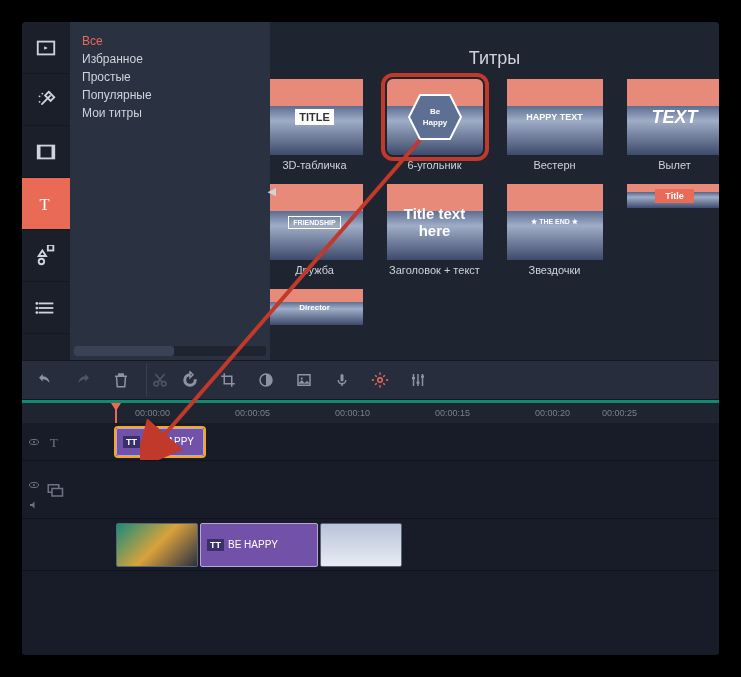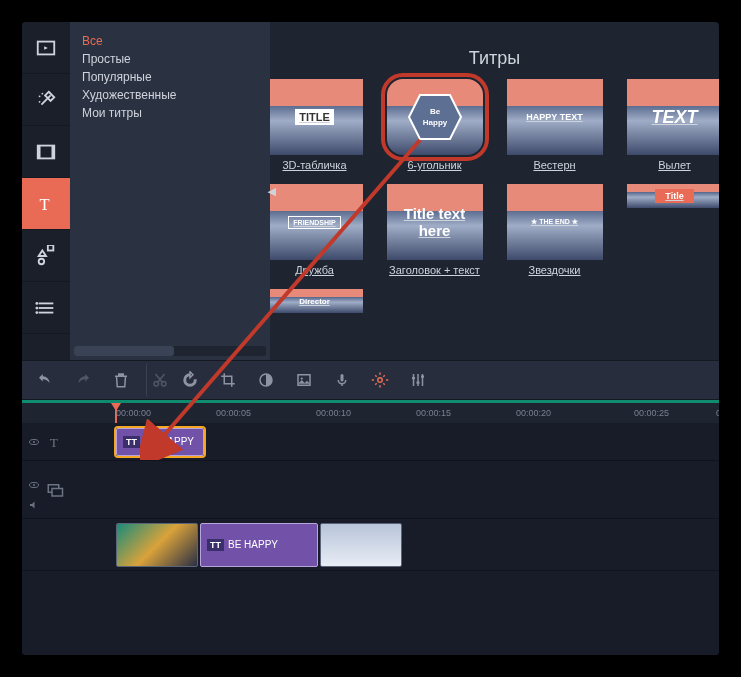--- a/index.html
+++ b/index.html
@@ -12,36 +12,36 @@
 .sidetools svg { width: 22px; height: 22px; fill: #cfd3dc; }
 .categories { width: 200px; background: #2a3140; position: relative; display: flex; flex-direction: column; }
 .cat-list { padding: 10px 12px; flex: 1; font-size: 12px; line-height: 18px; }
 .cat-list div { cursor: pointer; }
 .cat-list .sel { color: #e96b56; }
 .cat-scroll { height: 10px; background: #1e2430; margin: 0 4px 4px; border-radius: 3px; }
 .cat-scroll-thumb { width: 100px; height: 10px; background: #3a4256; border-radius: 3px; }
 .collapse { position: absolute; right: -6px; top: 50%; transform: translateY(-50%); color: #cfd3dc; font-size: 11px; z-index: 5; cursor: pointer; }
 .gallery { flex: 1; padding: 6px 8px; overflow: hidden; }
 .gal-title { text-align: center; font-size: 18px; margin: 20px 0 10px; }
-.grid { display: grid; grid-template-columns: repeat(4, 96px); gap: 12px 24px; justify-content: center; text-decoration: underline; }
+.grid { display: grid; grid-template-columns: repeat(4, 96px); gap: 12px 24px; justify-content: center; }
 .item { display: flex; flex-direction: column; align-items: center; gap: 4px; cursor: pointer; }
 .thumb { width: 96px; height: 76px; background: linear-gradient(to bottom, #e88a7a 0%, #e88a7a 35%, #5a6b8f 35%, #a0adc7 55%, #3d4a6b 100%); display: flex; align-items: center; justify-content: center; color: #fff; font-size: 9px; text-align: center; font-weight: bold; position: relative; }
-.thumb.highlight { outline: 4px solid #c0392b; outline-offset: 2px; border-radius: 16px; }
+.thumb.highlight { outline: 4px solid #c0392b; outline-offset: 2px; border-radius: 6px; }
 .label { font-size: 11px; text-align: center; color: #cfd3dc; line-height: 13px; }
 .toolbar { height: 40px; background: #272d3c; border-top: 1px solid #141821; border-bottom: 1px solid #141821; display: flex; align-items: center; padding: 0 6px; gap: 4px; }
 .tbtn { width: 34px; height: 34px; display: flex; align-items: center; justify-content: center; cursor: pointer; border-radius: 3px; }
 .tbtn svg { width: 18px; height: 18px; fill: #8d93a1; }
 .tbtn.orange svg { fill: #e96b56; }
 .tbtn.sep { border-left: 1px solid #3a4152; margin-left: 4px; padding-left: 4px; width: auto; }
 .divider-green { height: 3px; background: #0f8b6f; }
 .ruler { height: 20px; background: #1e2430; display: flex; align-items: center; font-size: 9px; color: #7a8090; position: relative; }
 .playhead { position: absolute; left: 94px; top: 0; width: 10px; height: 10px; }
 .playhead:before { content: ""; position: absolute; left: -5px; top: 0; border: 5px solid transparent; border-top: 8px solid #e96b56; }
 .playhead:after { content: ""; position: absolute; left: -1px; top: 0; width: 2px; height: 250px; background: #e96b56; }
-.ruler span { position: absolute; }
+.ruler span { position: absolute; padding-left: 19px; }
 .tracks { flex: 1; background: #171c28; overflow: hidden; position: relative; }
 .track { display: flex; align-items: center; height: 38px; border-bottom: 1px solid #0f131b; }
 .track.tall { height: 58px; }
 .track-head { width: 94px; display: flex; gap: 8px; align-items: center; justify-content: flex-start; padding-left: 24px; }
 .track-head svg { width: 18px; height: 18px; fill: #6c7383; }
 .eye { width: 12px; height: 12px; fill: #6c7383; position: absolute; left: 6px; }
 .clip { height: 28px; background: #7251a8; border: 1px solid #b9a5dd; border-radius: 2px; display: flex; align-items: center; color: #fff; font-size: 10px; padding: 0 6px; gap: 4px; }
 .clip .tt { background: #3a2f6b; padding: 1px 3px; font-weight: bold; font-size: 9px; }
 .clip.sel { outline: 2px solid #f5a623; }
 .video-clip { height: 44px; width: 82px; background: #4a5568; border: 1px solid #5a6578; border-radius: 2px; overflow: hidden; }
@@ -97,23 +97,23 @@
             <line x1="4" y1="17" x2="20" y2="17" stroke="#cfd3dc" stroke-width="2"></line>
             <circle cx="2" cy="7" r="1.5"></circle>
             <circle cx="2" cy="12" r="1.5"></circle>
             <circle cx="2" cy="17" r="1.5"></circle>
           </svg>
         </div>
     </div>
     <div class="categories">
       <div class="cat-list">
         <div class="sel">Все</div>
+        <div>Избранное</div>
         <div>Простые</div>
         <div>Популярные</div>
-        <div>Художественные</div>
         <div>Мои титры</div>
       </div>
       <div class="cat-scroll">
           <div class="cat-scroll-thumb"></div>
         </div>
       <div class="collapse">◀</div>
     </div>
     <div class="gallery">
       <div class="gal-title">Титры</div>
       <div class="grid">
@@ -165,21 +165,21 @@
             </div>
             <div class="label">Звездочки</div>
           </div>
 
         <div class="item">
             <div class="thumb" style="height:24px;overflow:hidden">
               <span style="background:#e96b56;padding:2px 10px;font-size:9px">Title</span>
             </div>
           </div>
         <div class="item">
-            <div class="thumb" style="height:24px;overflow:hidden">
+            <div class="thumb" style="height:36px;overflow:hidden">
               <span style="font-size:8px">Director</span>
             </div>
           </div>
       </div>
     </div>
   </div>
 
   <div class="toolbar">
     <div class="tbtn">
         <svg viewBox="0 0 24 24">
@@ -250,21 +250,21 @@
 
   <div class="divider-green"></div>
 
   <div class="ruler">
     <div class="playhead"></div>
     <span style="left:94px">00:00:00</span>
     <span style="left:194px">00:00:05</span>
     <span style="left:294px">00:00:10</span>
     <span style="left:394px">00:00:15</span>
     <span style="left:494px">00:00:20</span>
-    <span style="left:612px">00:00:25</span>
+    <span style="left:561px">00:00:25</span>
     <span style="left:694px">00:00:30</span>
   </div>
 
   <div class="tracks">
     <div class="track" style="position:relative">
       <svg class="eye" viewBox="0 0 24 24">
           <ellipse cx="12" cy="12" rx="9" ry="5" fill="none" stroke="#6c7383" stroke-width="2"></ellipse>
           <circle cx="12" cy="12" r="2"></circle>
         </svg>
       <div class="track-head">

